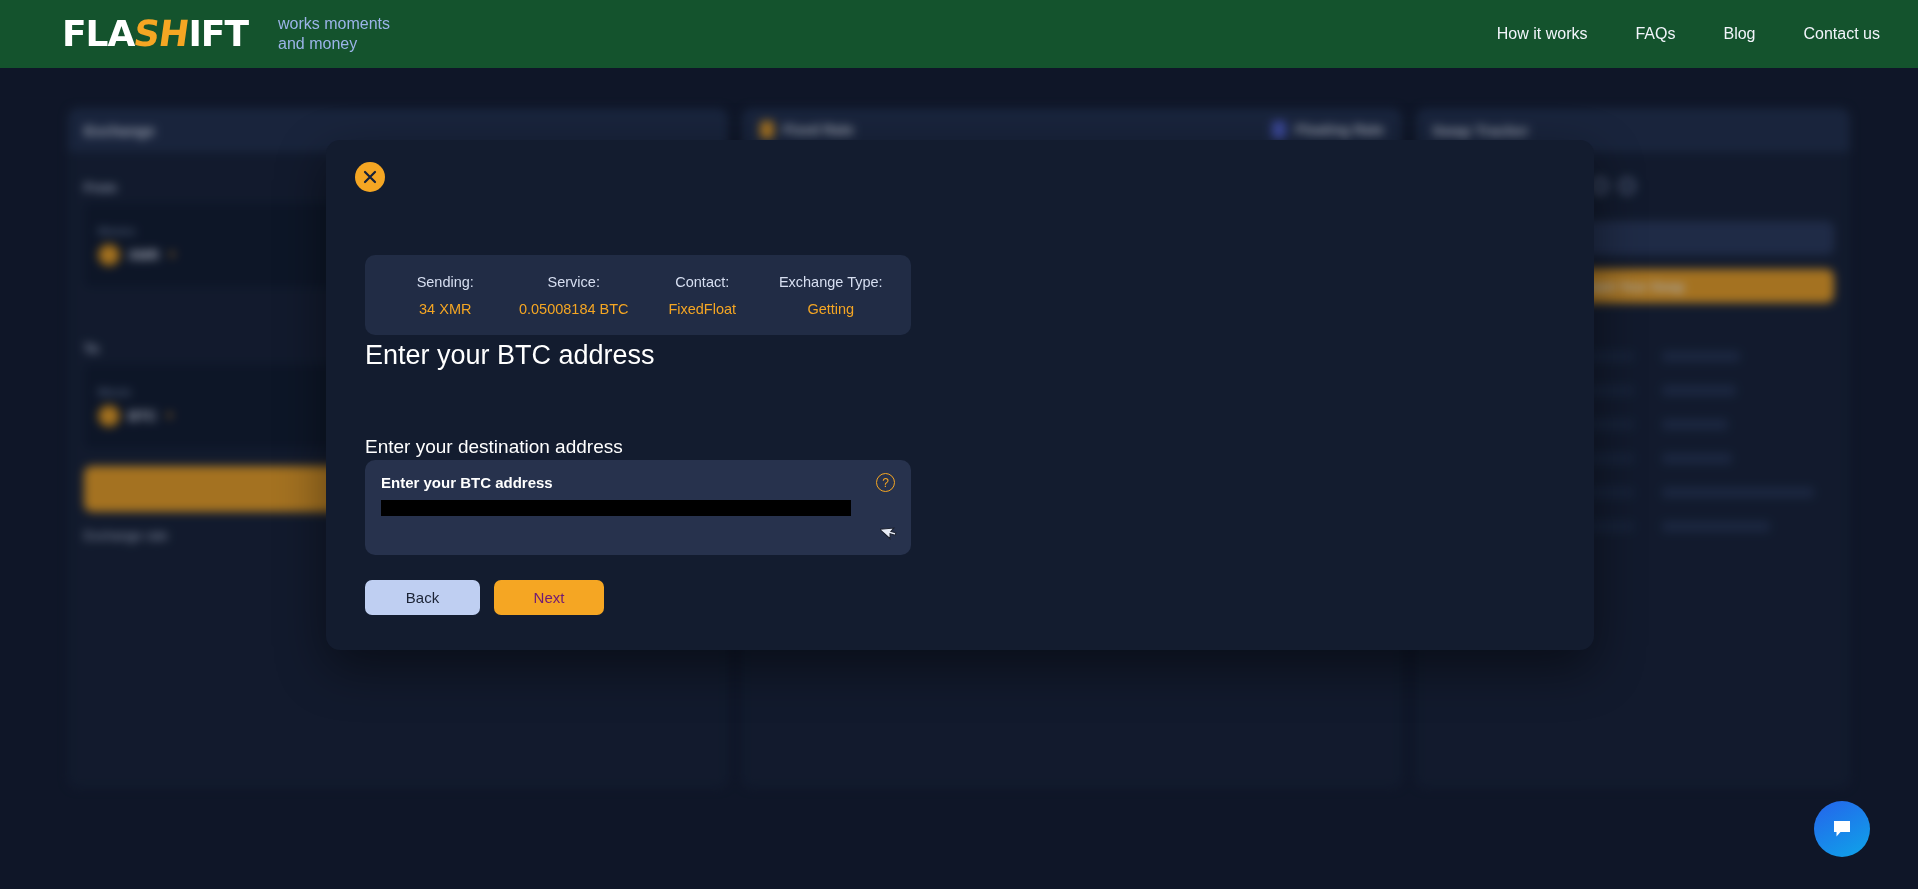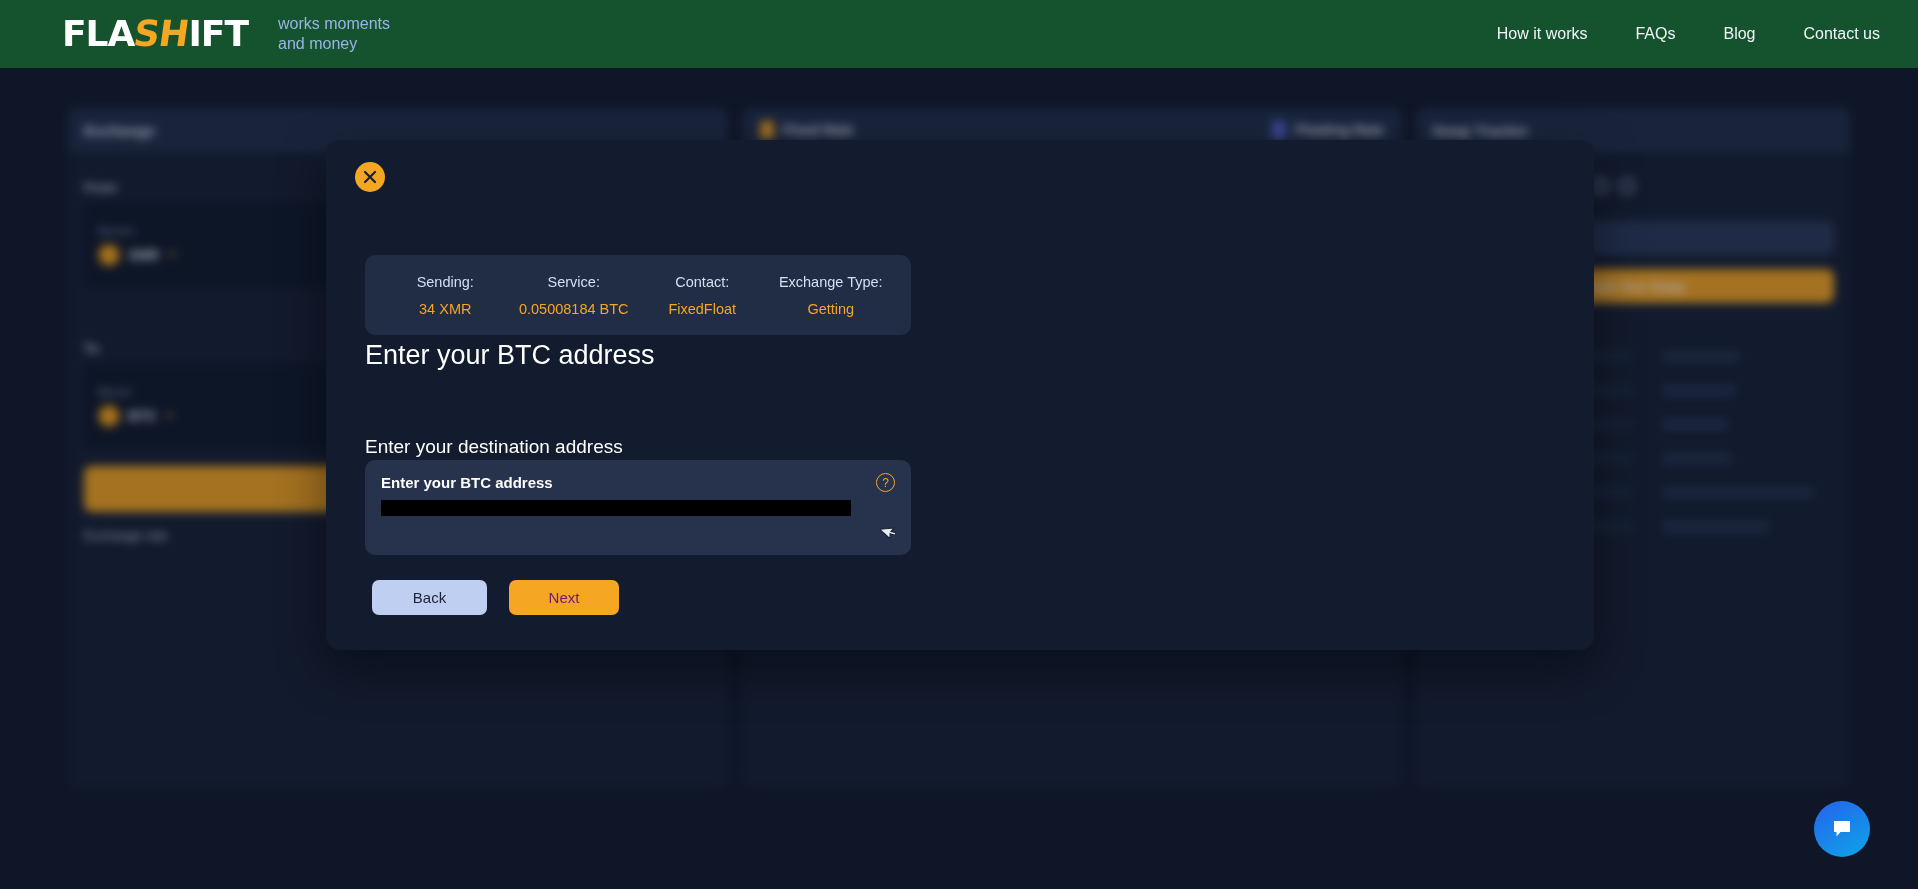--- a/index.html
+++ b/index.html
@@ -285,21 +285,21 @@
     color: #f5a623;
     font-size: 12px;
     display: flex; align-items: center; justify-content: center;
     cursor: pointer;
     background: transparent;
     padding: 0;
   }
   .modal-actions {
     position: absolute;
     left: 39px; top: 440px;
-    display: flex; gap: 22px; margin-left: 7px;
+    display: flex; gap: 14px;
   }
   .btn {
     height: 35px;
     border: none;
     border-radius: 7px;
     font-size: 15px;
     cursor: pointer;
     font-family: "Liberation Sans", sans-serif;
   }
   .btn-back { width: 115px; background: #bfcff2; color: #1b2335; }

